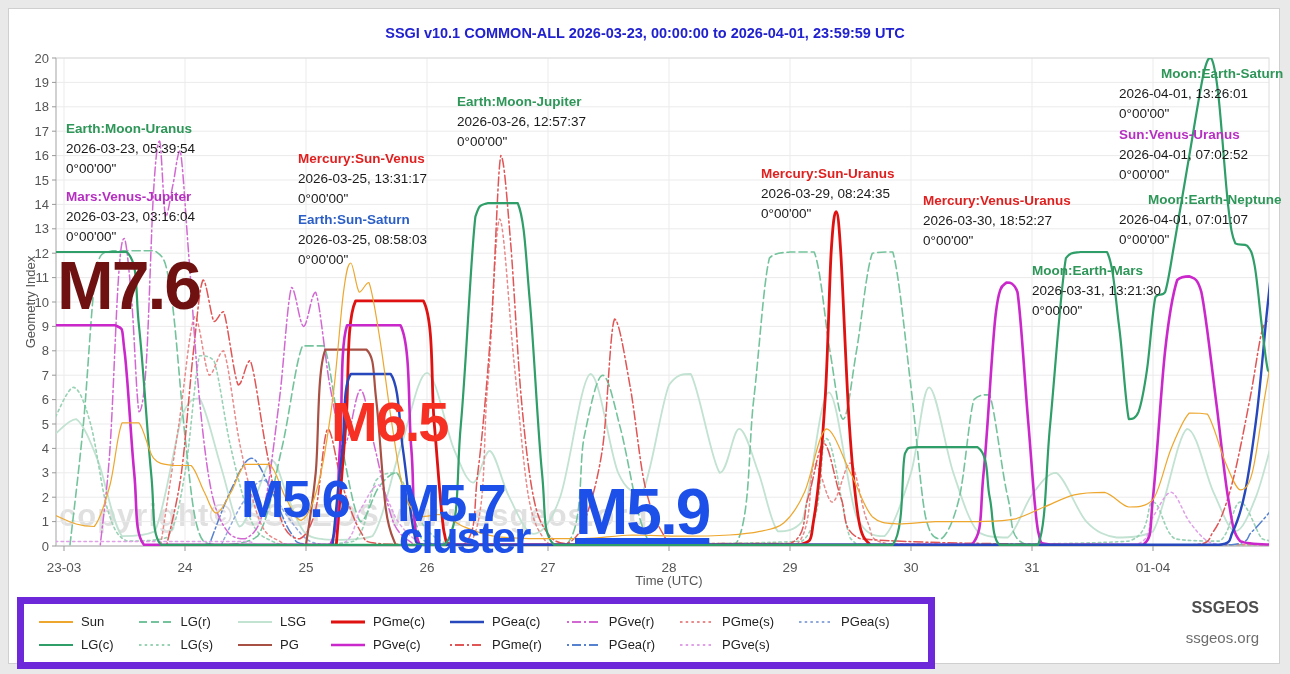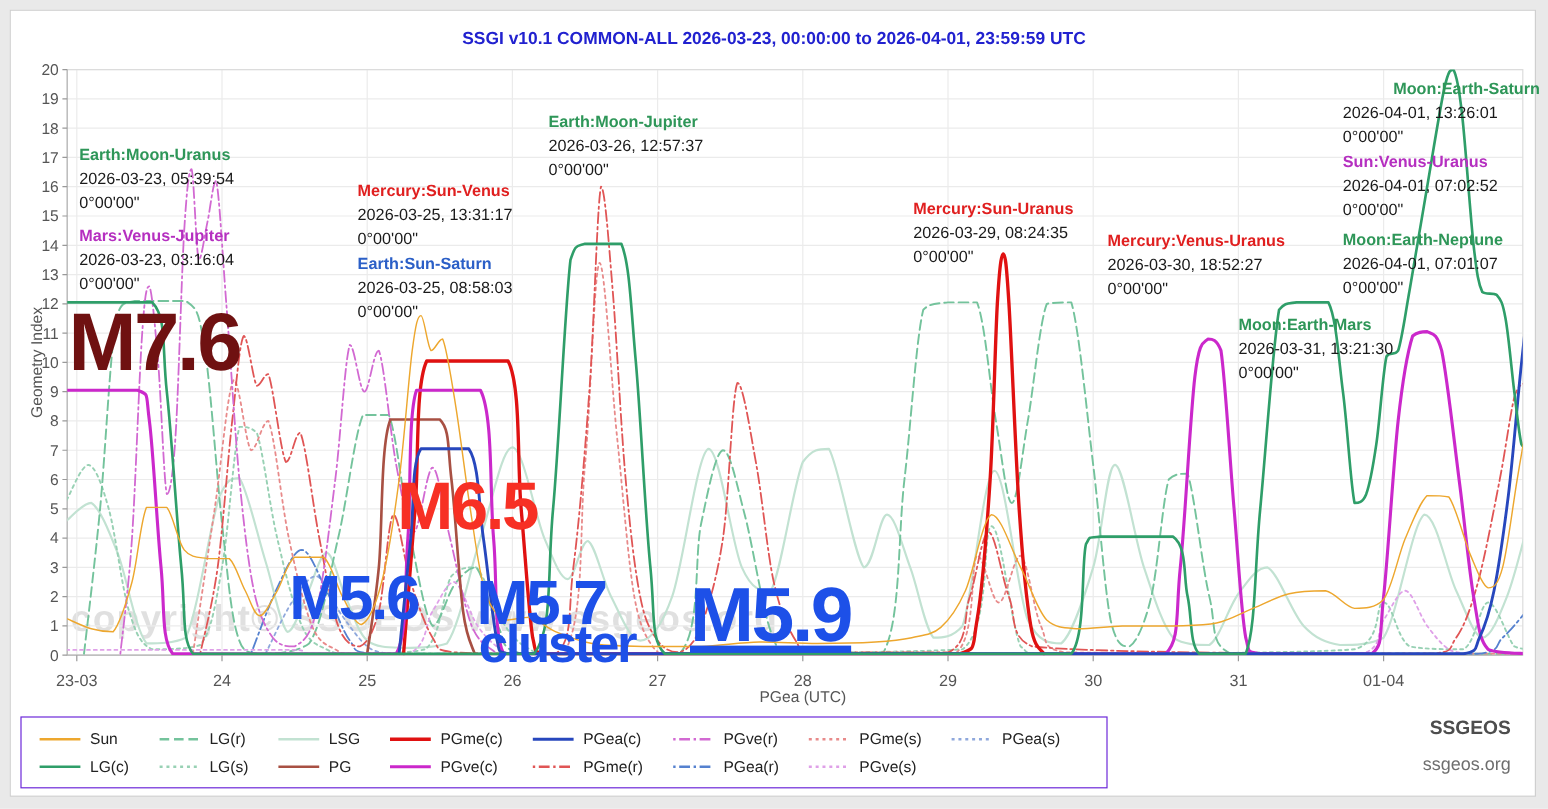--- a/index.html
+++ b/index.html
@@ -12,21 +12,21 @@
   .y-axis-label{position:absolute;left:-48px;top:285px;width:140px;height:16px;text-align:center;font-size:13px;color:#555;transform:rotate(-90deg);}
   .x-axis-label{position:absolute;left:560px;top:564px;width:200px;text-align:center;font-size:13px;color:#555;}
   .ann{position:absolute;font-size:13.5px;line-height:20px;white-space:nowrap;}
   .ann .t{font-weight:700;}
   .ann .d,.ann .a{color:#1a1a1a;}
   .big-label{position:absolute;font-weight:800;line-height:1;white-space:nowrap;letter-spacing:-2px;}
   .footer{position:absolute;left:0;top:580px;width:1272px;height:76px;display:flex;align-items:flex-start;box-sizing:border-box;}
   .footer-left{margin:8px 0 0 20px;width:262px;}
   .footer-title{font-size:15.5px;font-weight:700;color:#2a2a2a;}
   .footer-range{font-size:14.5px;color:#333;margin-top:4px;}
-  .legend{margin:8px 0 0 8px;border:1px solid #6d28d9;background:#fff;padding:10px 14px;display:grid;grid-template-columns:repeat(8,max-content);row-gap:8px;}
+  .legend{margin:8px 0 0 8px;border:7px solid #6d28d9;background:#fff;padding:10px 14px;display:grid;grid-template-columns:repeat(8,max-content);row-gap:8px;}
   .legend-item{display:flex;align-items:center;gap:7px;padding-right:24px;}
   .legend-item svg{flex-shrink:0;}
   .legend-item span{font-size:13px;color:#222;}
   .footer-right{margin:10px 22px 0 auto;text-align:right;}
   .brand{font-size:16px;font-weight:700;color:#4d4d4d;}
   .site{font-size:15px;color:#6e6e6e;margin-top:12px;}
 </style>
 </head>
 <body>
 
@@ -148,21 +148,21 @@
           <path d="M297.0,535.8C298.6,523.8 303.5,496.3 306.7,463.8C309.9,431.3 307.9,361.1 316.4,340.6C324.8,340.6 349.0,340.6 357.5,340.6C366.0,348.9 364.0,364.0 367.2,390.6C370.4,417.2 373.6,476.2 376.9,500.4C380.1,524.6 384.9,529.9 386.5,535.8" fill="none" stroke="#a85043" stroke-width="2.2" stroke-linejoin="round" stroke-linecap="round"></path>
           <path d="M327.3,535.8C328.9,515.6 333.7,455.7 336.9,415.0C340.2,374.3 336.9,312.3 346.6,291.8C359.5,291.8 401.3,291.8 414.4,291.8C425.3,312.3 421.8,376.6 425.3,415.0C428.7,453.4 431.7,502.2 434.9,522.4C438.2,535.8 434.9,533.5 444.6,535.8C503.9,535.8 730.6,535.8 790.7,535.8C805.2,531.1 801.0,531.9 805.2,507.7C809.4,483.5 813.3,434.5 816.1,390.6C818.9,346.7 820.3,275.5 822.1,244.2C824.0,212.9 825.4,202.7 827.0,202.7C828.6,202.7 829.6,208.8 831.8,244.2C834.0,279.6 837.3,370.3 840.3,415.0C843.3,459.7 846.5,492.5 850.0,512.6C853.4,532.7 859.0,531.9 860.9,535.8" fill="none" stroke="#e01111" stroke-width="2.8" stroke-linejoin="round" stroke-linecap="round"></path>
           <path d="M46.5,316.2C56.4,316.2 94.3,316.2 105.8,316.2C115.5,320.4 112.3,317.2 115.5,341.8C118.7,366.4 122.0,431.5 125.2,463.8C128.4,496.1 125.2,523.8 134.9,535.8C167.5,535.8 288.5,535.8 321.2,535.8C330.9,519.7 328.1,476.0 330.9,439.4C333.7,402.8 330.9,336.7 338.1,316.2C348.2,316.2 380.7,316.2 391.4,316.2C402.1,336.7 399.0,402.8 402.3,439.4C405.5,476.0 402.3,519.7 410.7,535.8C504.1,535.8 868.5,535.8 962.5,535.8C974.6,523.8 970.6,502.2 974.6,463.8C978.6,425.4 982.9,336.9 986.7,305.2C990.5,273.5 994.0,277.1 997.6,273.5C1001.2,273.5 1004.9,273.5 1008.5,283.2C1012.1,306.8 1015.9,375.1 1019.4,415.0C1022.8,454.9 1025.4,502.2 1029.1,522.4C1032.7,535.8 1029.1,533.5 1041.2,535.8C1058.7,535.8 1117.2,535.8 1134.3,535.8C1144.0,527.9 1140.4,520.5 1144.0,488.2C1147.6,455.9 1152.1,378.0 1156.1,341.8C1160.1,305.6 1164.2,283.4 1168.2,271.0C1172.2,267.4 1176.3,267.4 1180.3,267.4C1184.3,269.4 1188.0,267.4 1192.4,283.2C1196.8,303.8 1202.5,356.4 1206.9,390.6C1211.4,424.8 1215.0,464.6 1219.0,488.2C1223.1,511.8 1223.5,524.2 1231.1,532.1C1238.8,535.8 1259.4,535.2 1265.0,535.8" fill="none" stroke="#cb28cb" stroke-width="2.6" stroke-linejoin="round" stroke-linecap="round"></path>
           <path d="M323.6,535.8C325.2,519.7 330.3,467.9 333.3,439.4C336.3,410.9 333.7,377.4 341.8,365.0C349.8,365.0 373.0,365.0 381.7,365.0C390.4,377.4 390.0,413.2 393.8,439.4C397.6,465.6 401.3,506.3 404.7,522.4C408.1,535.8 404.7,533.5 414.4,535.8C548.7,535.8 1075.6,535.8 1210.6,535.8C1223.9,533.5 1219.6,531.1 1223.9,522.4C1228.1,513.6 1231.9,503.2 1236.0,483.3C1240.0,463.4 1244.4,432.5 1248.1,402.8C1251.7,373.1 1254.9,332.9 1257.7,305.2C1260.6,277.5 1263.8,248.3 1265.0,236.9" fill="none" stroke="#2747bd" stroke-width="2.4" stroke-linejoin="round" stroke-linecap="round"></path>
           <path d="M46.5,243.0C58.4,243.0 104.0,243.0 117.9,243.0C130.0,255.4 126.0,280.6 130.0,317.4C134.1,354.2 138.5,427.4 142.1,463.8C145.8,500.2 142.1,523.8 151.8,535.8C200.8,535.8 386.1,535.8 436.1,535.8C451.9,515.6 446.8,469.7 451.9,415.0C456.9,360.3 462.0,244.4 466.4,207.6C470.8,194.2 471.4,196.4 478.5,194.2C485.6,194.2 501.7,194.2 508.8,194.2C515.8,210.7 516.8,248.1 520.9,293.0C524.9,337.9 528.9,423.3 533.0,463.8C537.0,504.3 533.0,523.8 545.0,535.8C603.5,535.8 825.4,535.8 883.8,535.8C896.0,520.5 891.9,460.5 896.0,444.3C900.0,438.2 896.0,439.2 908.0,438.2C920.1,438.2 956.4,438.2 968.5,438.2C980.6,446.5 977.0,471.9 980.7,488.2C984.3,504.5 982.3,527.9 990.3,535.8C998.4,535.8 1020.6,535.8 1029.1,535.8C1037.5,515.6 1036.5,462.8 1041.2,415.0C1045.8,367.2 1051.8,277.8 1056.9,249.1C1061.9,243.0 1064.5,244.0 1071.4,243.0C1078.3,243.0 1091.6,243.0 1098.0,243.0C1104.5,255.4 1106.5,289.5 1110.1,317.4C1113.8,345.3 1116.6,395.9 1119.8,410.1C1123.0,410.1 1126.5,410.1 1129.5,402.8C1132.5,394.7 1135.1,380.4 1137.9,361.3C1140.8,342.2 1143.4,301.1 1146.4,288.1C1149.4,283.2 1152.9,288.1 1156.1,283.2C1159.3,273.9 1161.7,254.8 1165.8,232.0C1169.8,209.2 1175.5,174.7 1180.3,146.6C1185.1,118.5 1191.2,79.9 1194.8,63.6C1198.4,49.0 1199.7,49.0 1202.1,49.0C1204.5,52.7 1206.5,61.2 1209.3,85.6C1212.2,110.0 1216.2,170.6 1219.0,195.4C1221.8,220.2 1223.1,227.5 1226.3,234.4C1229.5,236.9 1235.2,234.4 1238.4,236.9C1241.6,240.5 1243.2,243.0 1245.6,256.4C1248.1,269.8 1250.7,299.9 1252.9,317.4C1255.1,334.9 1256.9,353.4 1258.9,361.3C1261.0,365.0 1264.0,364.4 1265.0,365.0" fill="none" stroke="#2f9e69" stroke-width="2.2" stroke-linejoin="round" stroke-linecap="round"></path>
           <path d="M46.5,506.5C50.0,507.9 60.6,513.2 67.1,515.0C73.6,516.9 79.6,517.5 85.3,517.5C90.9,511.0 96.3,493.3 101.0,476.0C105.6,458.7 108.2,424.2 113.1,413.8C117.9,413.8 124.8,413.8 130.0,413.8C135.3,419.7 138.9,442.0 144.5,449.2C150.2,456.3 157.6,455.3 163.9,456.5C170.2,456.5 176.8,456.5 182.1,456.5C187.3,461.0 191.1,475.4 195.4,483.3C199.6,491.3 203.0,504.1 207.5,504.1C211.9,504.1 217.1,491.5 222.0,483.3C226.8,475.2 230.0,459.9 236.5,455.3C243.0,455.3 254.0,455.3 260.7,455.3C267.4,460.8 271.2,478.8 276.4,488.2C281.7,497.6 286.7,511.4 292.2,511.4C297.6,509.3 303.9,496.1 309.1,476.0C314.3,455.9 319.4,422.7 323.6,390.6C327.9,358.5 331.5,306.0 334.5,283.2C337.5,260.5 339.1,254.0 341.8,254.0C344.4,254.0 347.2,280.0 350.2,283.2C353.3,283.2 356.5,273.5 359.9,273.5C363.3,281.2 367.0,306.0 370.8,329.6C374.6,353.2 378.9,389.4 382.9,415.0C386.9,440.6 390.2,467.9 395.0,483.3C399.9,498.8 405.7,504.1 412.0,507.7C418.2,507.7 425.5,505.3 432.5,505.3C439.6,506.9 445.6,513.8 454.3,517.5C463.0,521.1 472.4,525.2 484.5,527.2C496.6,529.3 511.8,529.3 526.9,529.7C542.0,529.7 559.2,529.7 575.3,529.7C591.4,529.1 607.6,526.4 623.7,526.0C639.8,526.0 656.0,527.2 672.1,527.2C688.2,527.2 707.4,526.8 720.5,526.0C733.6,525.2 741.7,524.4 750.8,522.4C759.8,520.3 767.5,520.3 775.0,513.8C782.4,507.3 788.5,499.0 795.5,483.3C802.6,467.7 809.6,423.1 817.3,419.9C825.0,419.9 833.8,449.2 841.5,463.8C849.2,478.4 855.2,499.2 863.3,507.7C871.3,515.0 879.4,514.2 889.9,515.0C900.4,515.0 913.1,513.0 926.2,512.6C939.3,512.6 955.4,512.6 968.5,512.6C981.7,512.2 993.8,512.6 1004.8,510.2C1015.9,507.7 1025.0,502.0 1035.1,498.0C1045.2,493.9 1055.3,488.2 1065.3,485.8C1075.4,483.3 1086.5,483.3 1095.6,483.3C1104.7,485.4 1111.7,496.7 1119.8,498.0C1127.9,498.0 1136.9,498.0 1144.0,490.6C1151.1,480.9 1156.1,453.8 1162.2,439.4C1168.2,425.0 1174.3,409.7 1180.3,404.0C1186.4,404.0 1192.4,404.0 1198.4,405.2C1204.5,413.6 1211.2,441.4 1216.6,454.0C1222.0,466.6 1226.7,479.3 1231.1,480.9C1235.6,480.9 1239.2,478.8 1243.2,463.8C1247.3,448.8 1251.7,412.2 1255.3,390.6C1258.9,369.0 1263.4,343.8 1265.0,334.5" fill="none" stroke="#eda72e" stroke-width="1.2" stroke-linejoin="round" stroke-linecap="round"></path>
         </g>
       </svg>
     <div class="chart-title">SSGI v10.1 COMMON-ALL 2026-03-23, 00:00:00 to 2026-04-01, 23:59:59 UTC</div>
     <div class="y-axis-label">Geometry Index</div>
-    <div class="x-axis-label">PGea (UTC)</div>
+    <div class="x-axis-label">Time (UTC)</div>
     <div id="annotations">
         <div class="ann" style="left: 57px; top: 110px;">
           <div class="t" style="color: rgb(46, 150, 88);">Earth:Moon-Uranus</div>
           <div class="d">2026-03-23, 05:39:54</div>
           <div class="a">0°00'00"</div>
         </div>
         <div class="ann" style="left: 57px; top: 178px;">
           <div class="t" style="color: rgb(181, 47, 192);">Mars:Venus-Jupiter</div>
           <div class="d">2026-03-23, 03:16:04</div>
           <div class="a">0°00'00"</div>
@@ -196,21 +196,21 @@
           <div class="t" style="color: rgb(46, 150, 88); margin-left: 42px;">Moon:Earth-Saturn</div>
           <div class="d">2026-04-01, 13:26:01</div>
           <div class="a">0°00'00"</div>
         </div>
         <div class="ann" style="left: 1110px; top: 116px;">
           <div class="t" style="color: rgb(181, 47, 192);">Sun:Venus-Uranus</div>
           <div class="d">2026-04-01, 07:02:52</div>
           <div class="a">0°00'00"</div>
         </div>
         <div class="ann" style="left: 1110px; top: 181px;">
-          <div class="t" style="color: rgb(46, 150, 88);">Moon:Earth-Neptune</div>
+          <div class="t" style="color: rgb(46, 150, 88); margin-left: 29px;">Moon:Earth-Neptune</div>
           <div class="d">2026-04-01, 07:01:07</div>
           <div class="a">0°00'00"</div>
         </div>
         <div class="ann" style="left: 1023px; top: 252px;">
           <div class="t" style="color: rgb(46, 150, 88);">Moon:Earth-Mars</div>
           <div class="d">2026-03-31, 13:21:30</div>
           <div class="a">0°00'00"</div>
         </div>
       </div>
     <div id="event-labels">

